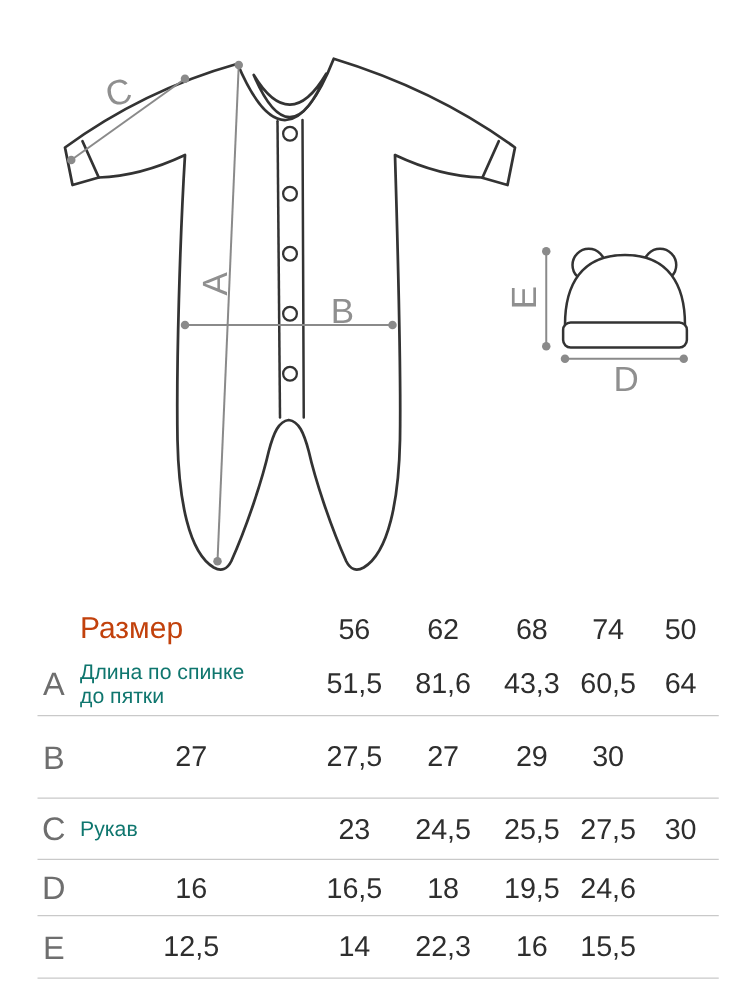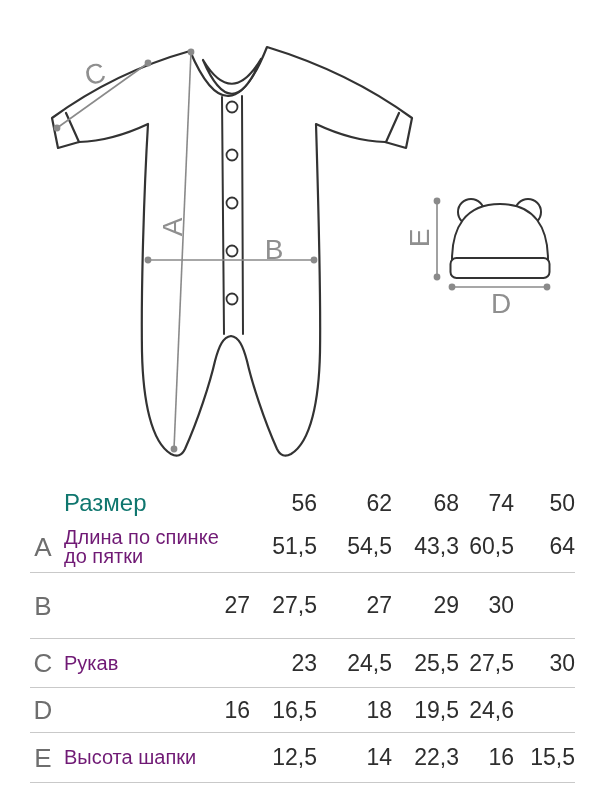--- a/index.html
+++ b/index.html
@@ -33,30 +33,30 @@
   .trow.r-a{height:51px;}
   .trow.r-b{height:65px;}
   .trow.r-c{height:48px;}
   .trow.r-d{height:44px;}
   .trow.r-e{height:49px;}
   .cell{min-width:0;}
   .letter{
     font-size:26px;color:#6e6e6e;text-align:center;line-height:1;
   }
   .rowlabel{
-    font-size:20px;line-height:19px;
+    font-size:17px;line-height:19px;
     padding-left:8px;
     white-space:pre-line;
-    color:#701a75;
+    color:#0f766e;
   }
   .header-label{
-    font-size:24px;line-height:1;padding-left:8px;color:#0f766e;
+    font-size:24px;line-height:1;padding-left:8px;color:#c2410c;
   }
   .val{
-    font-size:23px;text-align:right;line-height:1;color:#2e2e2e;
+    font-size:23px;text-align:center;line-height:1;color:#2e2e2e;
   }
 </style>
 </head>
 <body>
 
 <svg id="drawing" width="600" height="480" viewBox="0 0 600 480" aria-hidden="true">
 
   <g fill="#ffffff" stroke="#333333" stroke-width="2.2" stroke-linejoin="round" stroke-linecap="round">
     <path d="
       M 190,51
@@ -141,21 +141,21 @@
     <div class="cell val">68</div>
     <div class="cell val">74</div>
     <div class="cell val">50</div>
   </div>
 
   <div class="trow r-a">
     <div class="cell letter">A</div>
     <div class="cell rowlabel">Длина по спинке
 до пятки</div>
     <div class="cell val">51,5</div>
-    <div class="cell val">54,5</div>
+    <div class="cell val">81,6</div>
     <div class="cell val">43,3</div>
     <div class="cell val">60,5</div>
     <div class="cell val">64</div>
   </div>
 
   <div class="trow r-b">
     <div class="cell letter">B</div>
     <div class="cell val">27</div>
     <div class="cell val">27,5</div>
     <div class="cell val">27</div>
@@ -177,21 +177,20 @@
     <div class="cell letter">D</div>
     <div class="cell val">16</div>
     <div class="cell val">16,5</div>
     <div class="cell val">18</div>
     <div class="cell val">19,5</div>
     <div class="cell val">24,6</div>
   </div>
 
   <div class="trow r-e">
     <div class="cell letter">E</div>
-    <div class="cell rowlabel">Высота шапки</div>
     <div class="cell val">12,5</div>
     <div class="cell val">14</div>
     <div class="cell val">22,3</div>
     <div class="cell val">16</div>
     <div class="cell val">15,5</div>
   </div>
 
 </div>
 
 </body></html>

